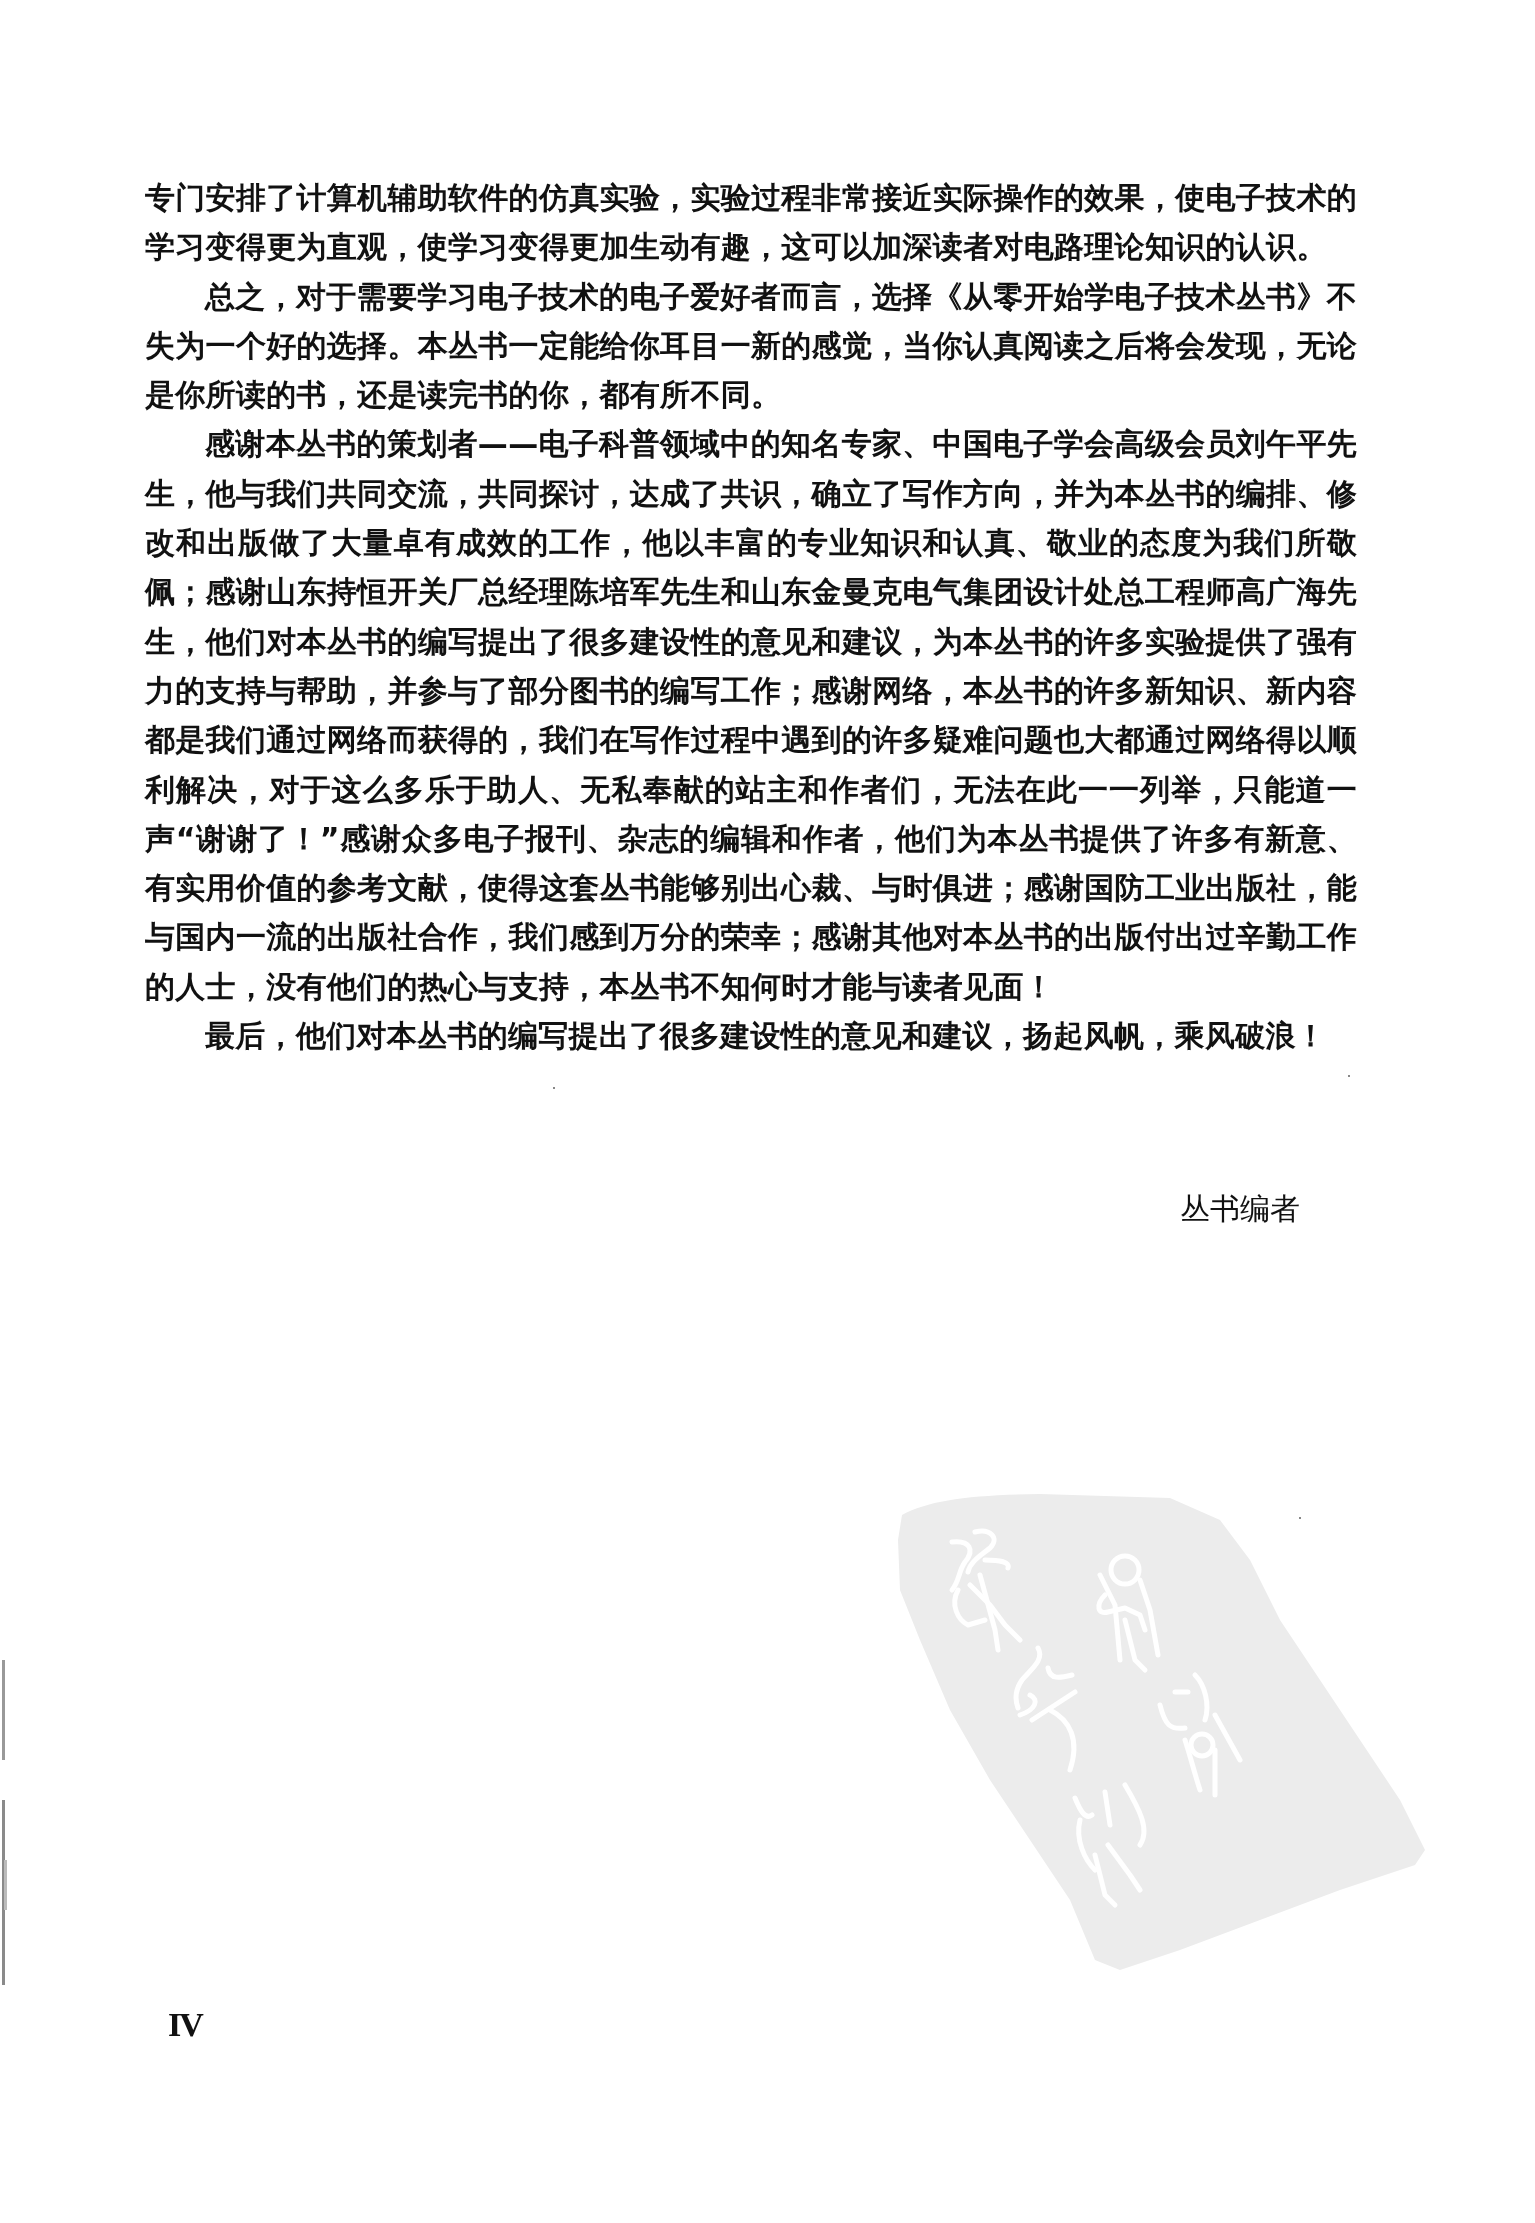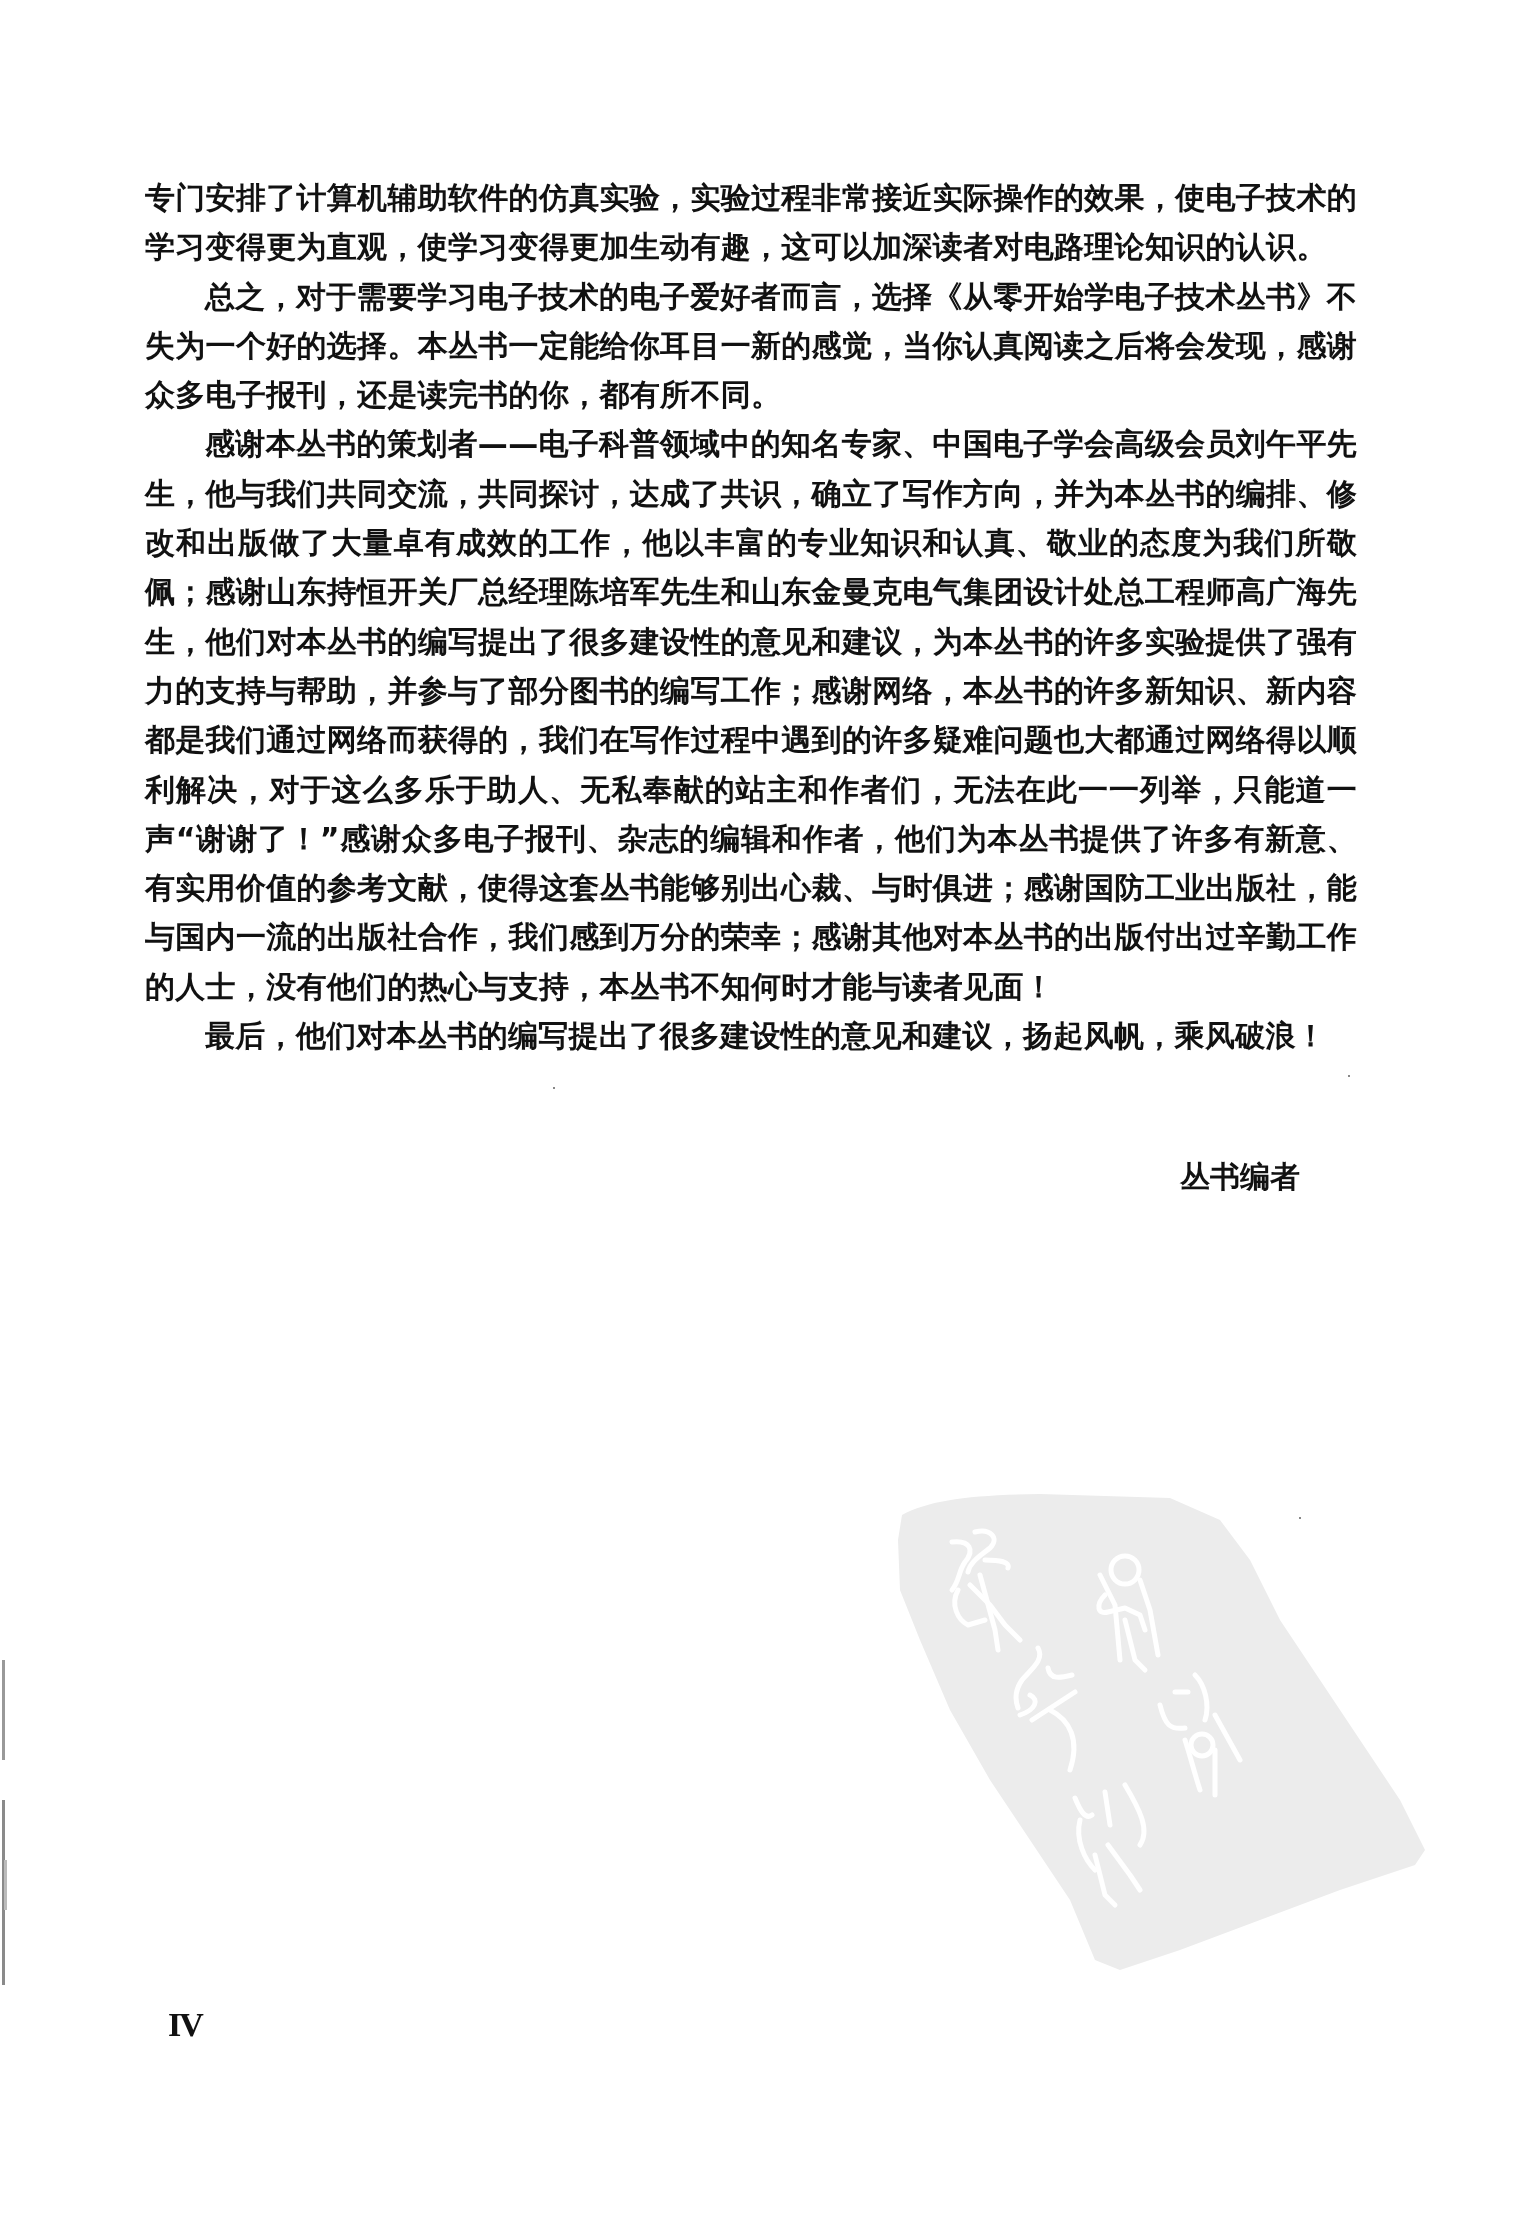--- a/index.html
+++ b/index.html
@@ -11,40 +11,40 @@
   .page { position: absolute; left: 0; top: 0; width: 1535px; height: 2223px; }
   .body-text {
     position: absolute; left: 145px; top: 173px; width: 1212px;
     font-size: 30px; line-height: 49.3px; letter-spacing: 0.3px;
     text-align: justify; text-align-last: left;
     font-weight: 700;
   }
   .para { margin: 0; text-indent: 60px; }
   .para.no-indent { text-indent: 0; }
   .signature {
-    position: absolute; right: 235px; top: 1152px;
-    font-size: 30px; line-height: 49px; font-weight: 700;
+    position: absolute; right: 235px; top: 1184px;
+    font-size: 30px; line-height: 49px; font-weight: 400;
   }
   .page-number {
     position: absolute; left: 168px; top: 2006px;
     font-family: "Liberation Serif", serif; font-size: 34px; font-weight: 700;
     letter-spacing: -2px;
   }
   .seal { position: absolute; left: 840px; top: 1480px; width: 600px; height: 550px; }
   .edge-line { position: absolute; left: 2px; width: 3px; background: #8a8a8a; }
   .speck { position: absolute; width: 2px; height: 2px; background: #888; }
 </style>
 </head>
 <body>
 
 <div class="page">
 
   <div class="body-text">
     <p class="para no-indent">专门安排了计算机辅助软件的仿真实验，实验过程非常接近实际操作的效果，使电子技术的学习变得更为直观，使学习变得更加生动有趣，这可以加深读者对电路理论知识的认识。</p>
-    <p class="para">总之，对于需要学习电子技术的电子爱好者而言，选择《从零开始学电子技术丛书》不失为一个好的选择。本丛书一定能给你耳目一新的感觉，当你认真阅读之后将会发现，感谢众多电子报刊，还是读完书的你，都有所不同。</p>
+    <p class="para">总之，对于需要学习电子技术的电子爱好者而言，选择《从零开始学电子技术丛书》不失为一个好的选择。本丛书一定能给你耳目一新的感觉，当你认真阅读之后将会发现，无论是你所读的书，还是读完书的你，都有所不同。</p>
     <p class="para">感谢本丛书的策划者——电子科普领域中的知名专家、中国电子学会高级会员刘午平先生，他与我们共同交流，共同探讨，达成了共识，确立了写作方向，并为本丛书的编排、修改和出版做了大量卓有成效的工作，他以丰富的专业知识和认真、敬业的态度为我们所敬佩；感谢山东持恒开关厂总经理陈培军先生和山东金曼克电气集团设计处总工程师高广海先生，他们对本丛书的编写提出了很多建设性的意见和建议，为本丛书的许多实验提供了强有力的支持与帮助，并参与了部分图书的编写工作；感谢网络，本丛书的许多新知识、新内容都是我们通过网络而获得的，我们在写作过程中遇到的许多疑难问题也大都通过网络得以顺利解决，对于这么多乐于助人、无私奉献的站主和作者们，无法在此一一列举，只能道一声“谢谢了！”感谢众多电子报刊、杂志的编辑和作者，他们为本丛书提供了许多有新意、有实用价值的参考文献，使得这套丛书能够别出心裁、与时俱进；感谢国防工业出版社，能与国内一流的出版社合作，我们感到万分的荣幸；感谢其他对本丛书的出版付出过辛勤工作的人士，没有他们的热心与支持，本丛书不知何时才能与读者见面！</p>
     <p class="para">最后，他们对本丛书的编写提出了很多建设性的意见和建议，扬起风帆，乘风破浪！</p>
   </div>
 
   <div class="signature">丛书编者</div>
 
   <svg class="seal" viewBox="0 0 600 550" xmlns="http://www.w3.org/2000/svg">
     <path d="M62 35 C90 20 130 15 200 14 L330 18 L380 40 L410 80 L440 140 L480 200 L520 260 L560 320 L585 370 L575 385 L500 410 L420 440 L340 470 L280 490 L255 480 L230 420 L190 360 L150 300 L110 230 L80 160 L60 110 L58 60 Z" fill="#ececec"></path>
     <g fill="none" stroke="#ffffff" stroke-width="5" stroke-linecap="round" stroke-linejoin="round">
 

